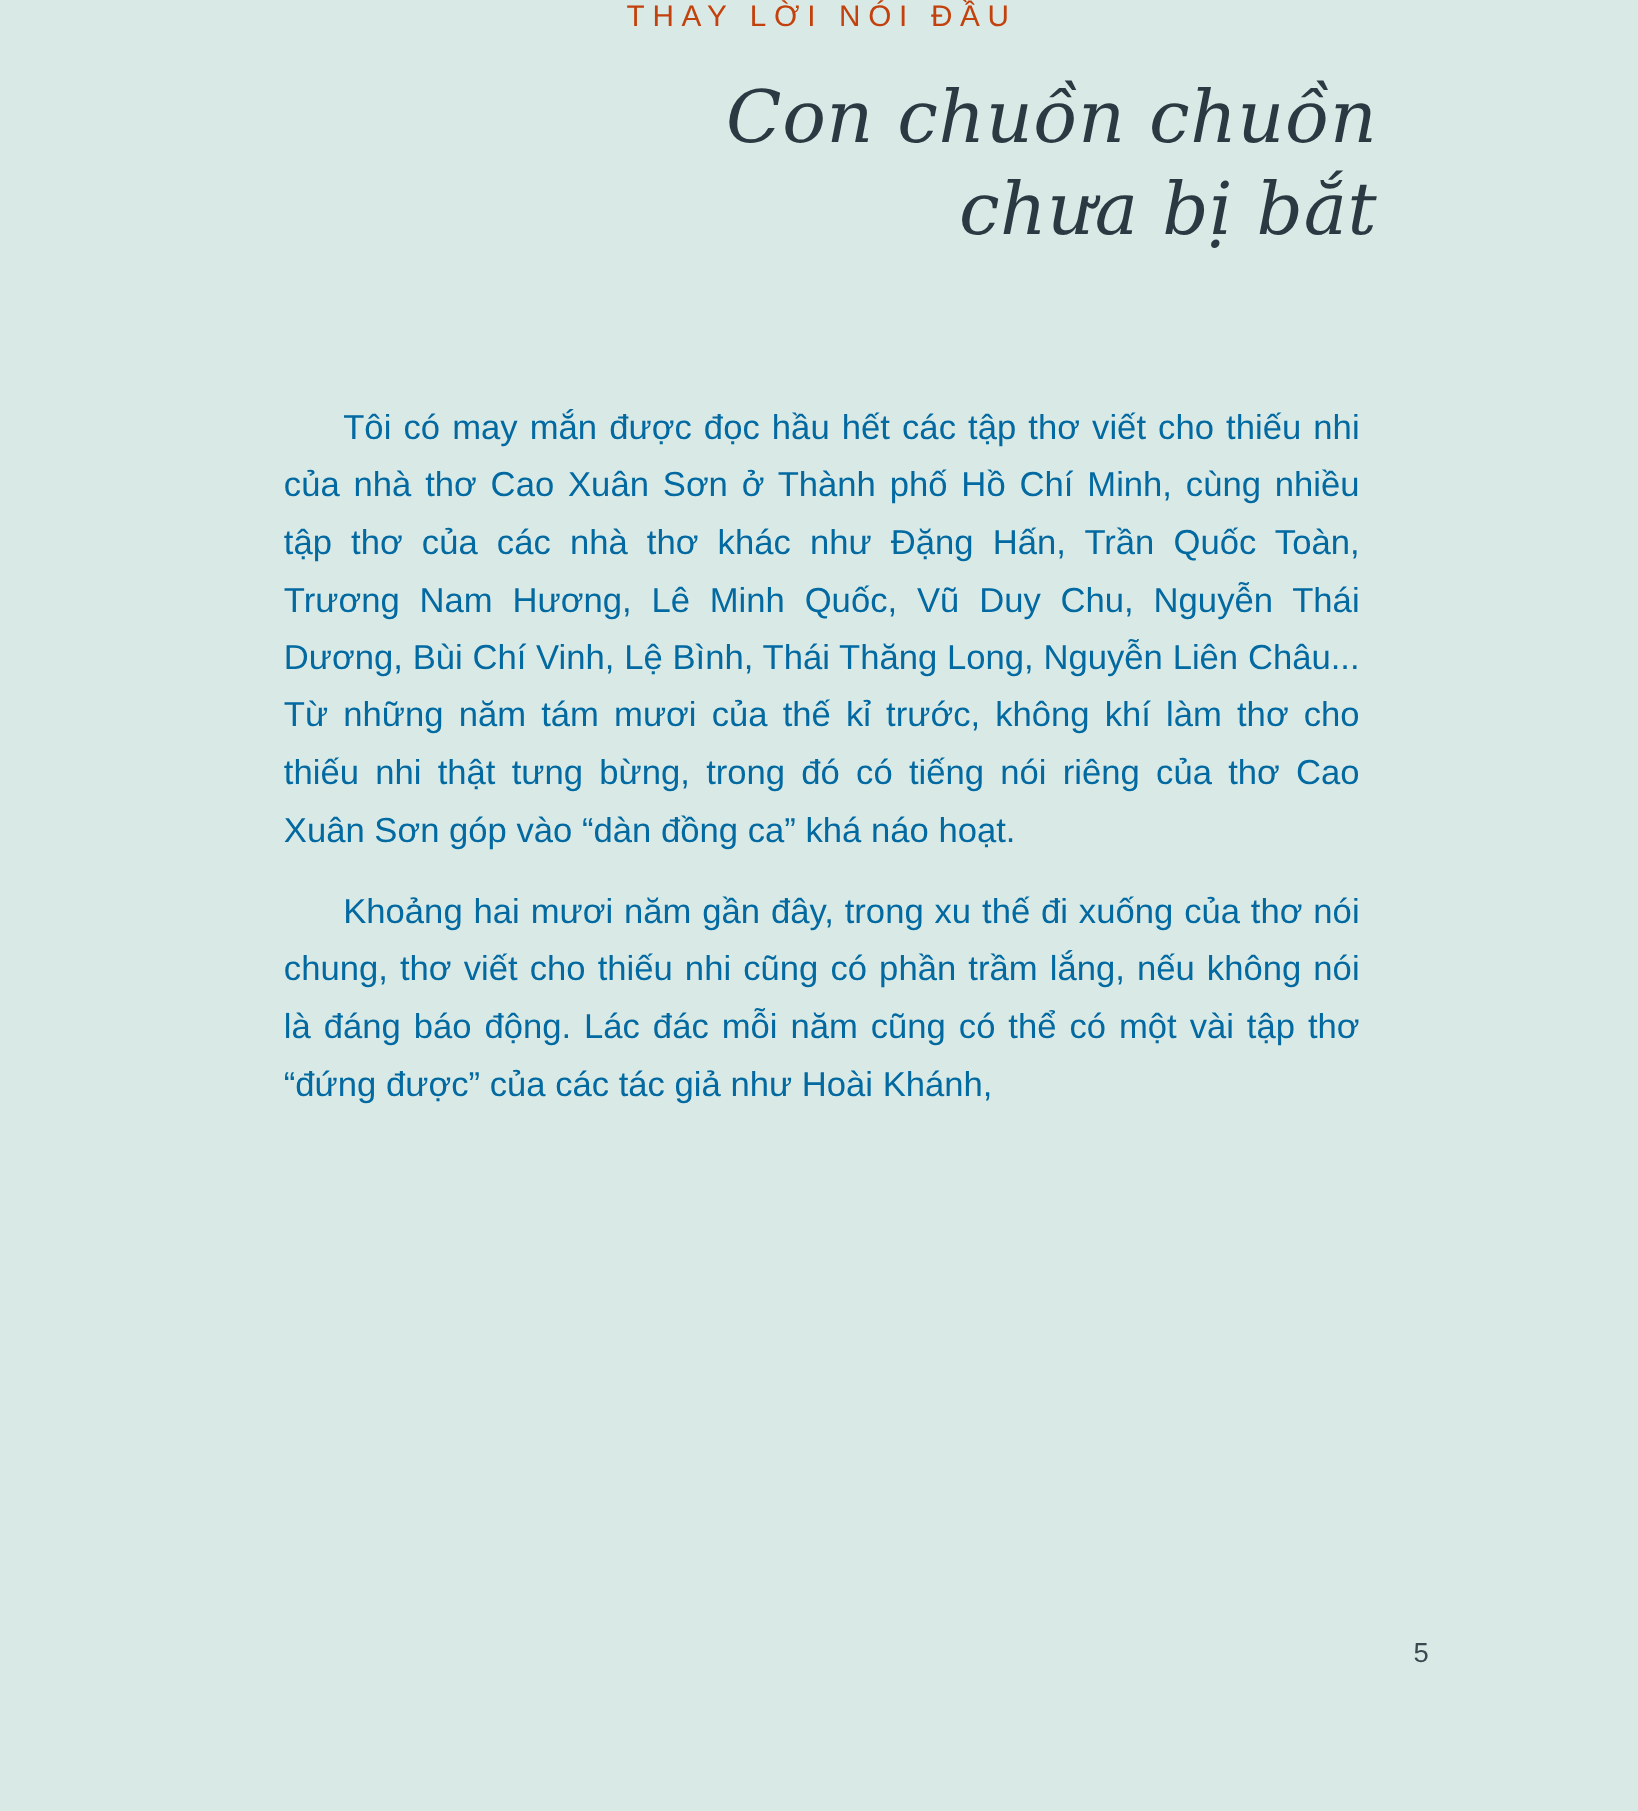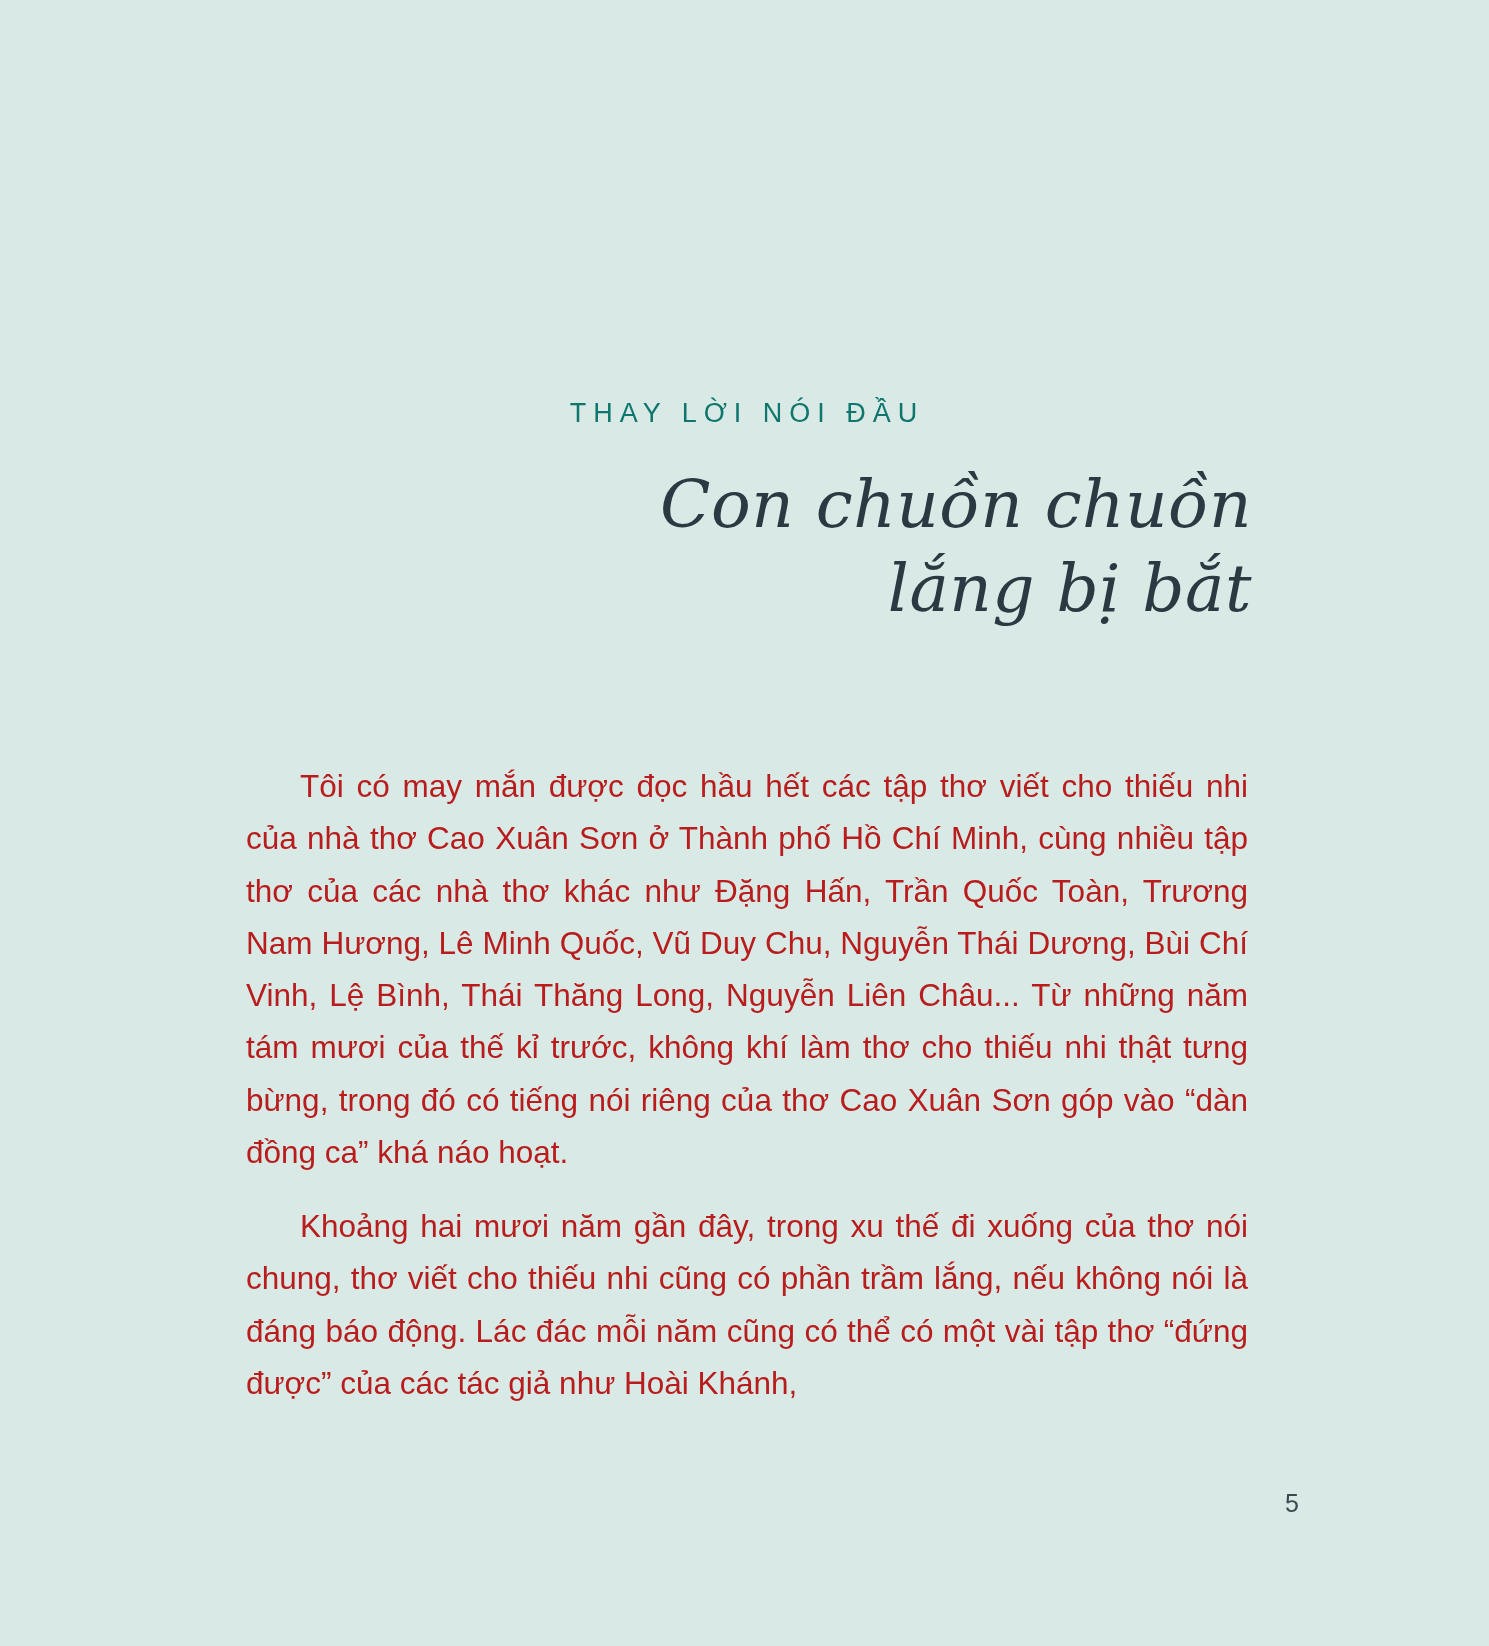--- a/index.html
+++ b/index.html
@@ -21,25 +21,24 @@
     height: 1646px;
     box-sizing: border-box;
   }
   .content {
     position: absolute;
     left: 242px;
     top: 0;
     width: 1010px;
   }
   .eyebrow {
-    margin-top: 398px;
     text-align: center;
     font-size: 27px;
     letter-spacing: 7px;
-    color: #0f766e;
+    color: #c2410c;
     font-weight: 400;
     text-transform: uppercase;
   }
   .title {
     margin-top: 34px;
     text-align: right;
     font-family: "DejaVu Serif", serif;
     font-style: italic;
     font-size: 66px;
     line-height: 1.28;
@@ -47,26 +46,26 @@
     font-weight: 400;
     letter-spacing: 0.5px;
   }
   .title .line2 {
     display: block;
   }
   .body-text {
     margin-top: 128px;
   }
   .para {
-    margin: 4px;
+    margin: 16px;
     font-size: 31.5px;
     line-height: 1.66;
     text-align: justify;
     text-justify: inter-word;
-    color: #b91c1c;
+    color: #0369a1;
     text-indent: 54px;
     font-weight: 400;
   }
   .para + .para {
     margin-top: 22px;
   }
   .page-number {
     position: absolute;
     right: 190px;
     bottom: 128px;
@@ -77,21 +76,21 @@
 </head>
 <body>
 
 <div class="page">
   <div class="content">
 
     <div class="eyebrow">THAY LỜI NÓI ĐẦU</div>
 
     <h1 class="title">
       <span class="line1">Con chuồn chuồn</span>
-      <span class="line2">lắng bị bắt</span>
+      <span class="line2">chưa bị bắt</span>
     </h1>
 
     <div class="body-text">
       <p class="para">Tôi có may mắn được đọc hầu hết các tập thơ viết cho thiếu nhi của nhà thơ Cao Xuân Sơn ở Thành phố Hồ Chí Minh, cùng nhiều tập thơ của các nhà thơ khác như Đặng Hấn, Trần Quốc Toàn, Trương Nam Hương, Lê Minh Quốc, Vũ Duy Chu, Nguyễn Thái Dương, Bùi Chí Vinh, Lệ Bình, Thái Thăng Long, Nguyễn Liên Châu... Từ những năm tám mươi của thế kỉ trước, không khí làm thơ cho thiếu nhi thật tưng bừng, trong đó có tiếng nói riêng của thơ Cao Xuân Sơn góp vào “dàn đồng ca” khá náo hoạt.</p>
       <p class="para">Khoảng hai mươi năm gần đây, trong xu thế đi xuống của thơ nói chung, thơ viết cho thiếu nhi cũng có phần trầm lắng, nếu không nói là đáng báo động. Lác đác mỗi năm cũng có thể có một vài tập thơ “đứng được” của các tác giả như Hoài Khánh,</p>
     </div>
 
   </div>
 
   <div class="page-number">5</div>

